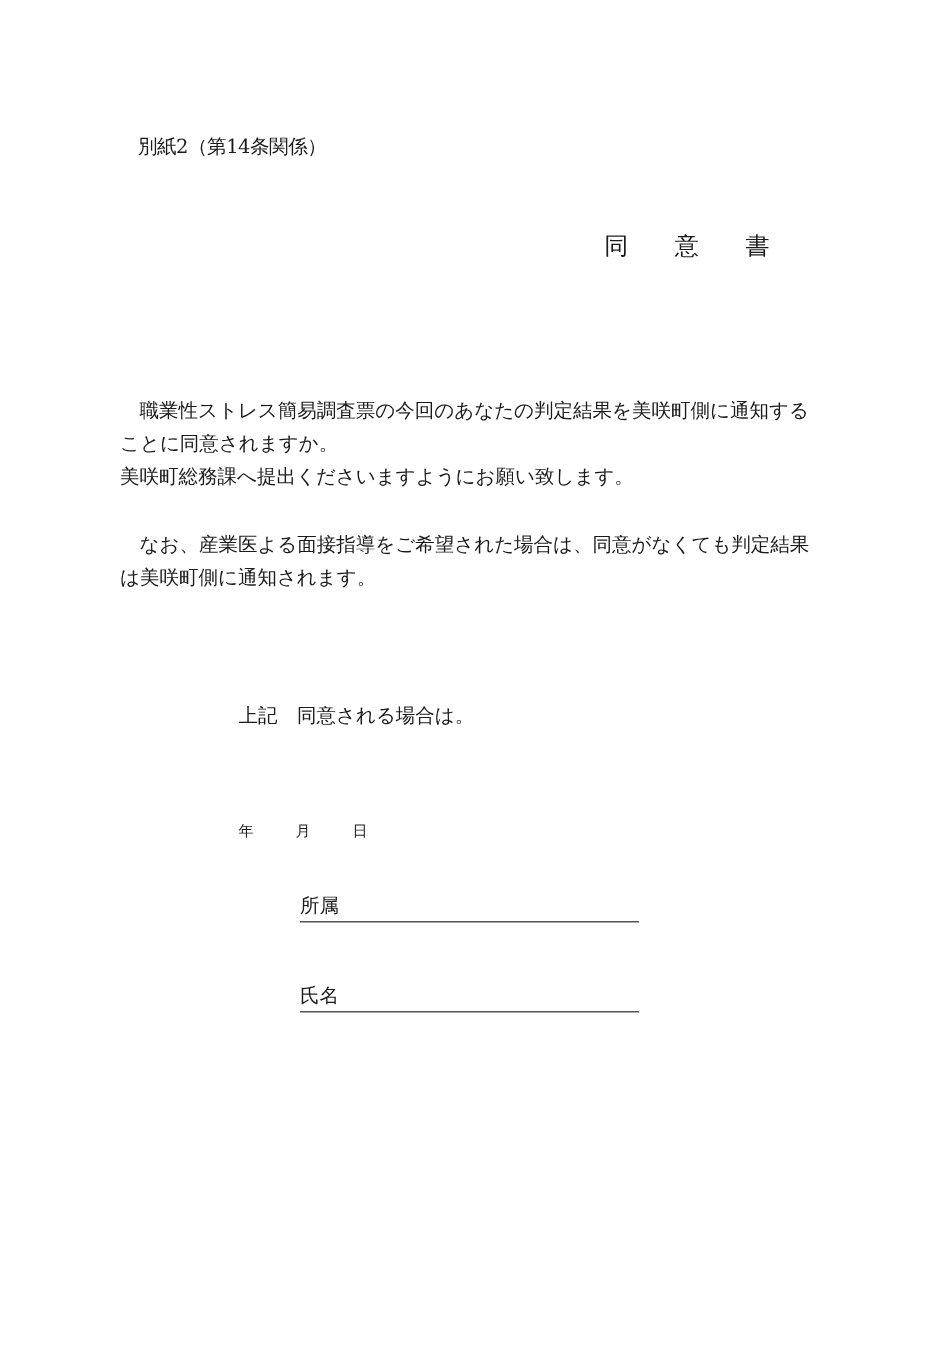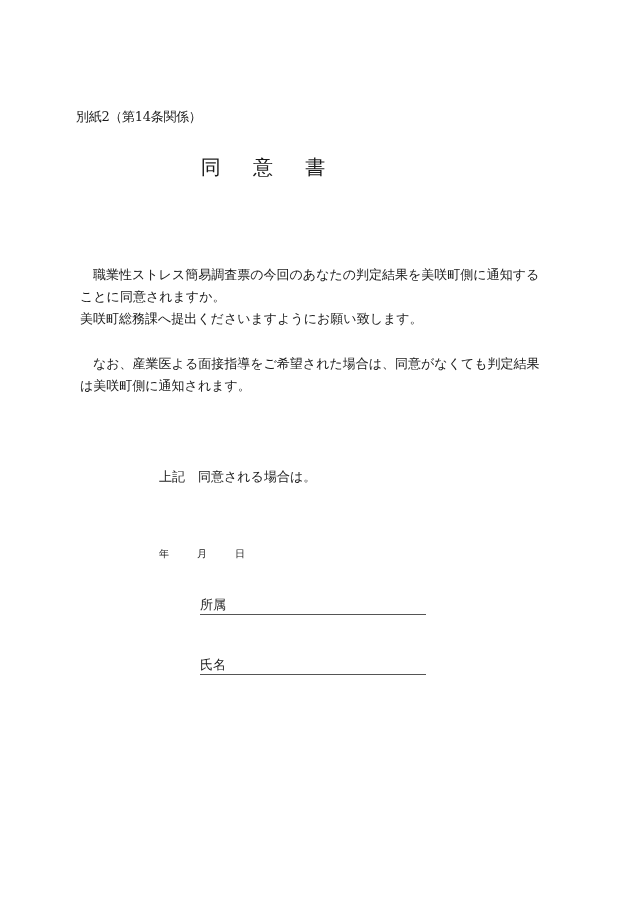--- a/index.html
+++ b/index.html
@@ -10,29 +10,28 @@
   body {
     width: 630px;
     height: 903px;
     position: relative;
     overflow: hidden;
     font-family: "DejaVu Serif", "Liberation Serif", serif;
     color: #1a1a1a;
   }
   .abs { position: absolute; white-space: nowrap; }
   .annex {
-    left: 76px; top: 89px;
+    left: 92px; top: 89px;
     font-size: 13px;
     letter-spacing: -0.3px;
-    margin-top: 19px;
   }
   .title {
     left: 0; width: 526px; top: 154px;
-    text-align: center;
-    font-size: 20px;
+    text-align: right;
+    font-size: 16px;
     letter-spacing: 0;
   }
   .title span { display: inline-block; margin: 0 13px; }
   .para {
     left: 80px;
     width: 475px;
     font-size: 13px;
     line-height: 22px;
     white-space: normal;
   }

